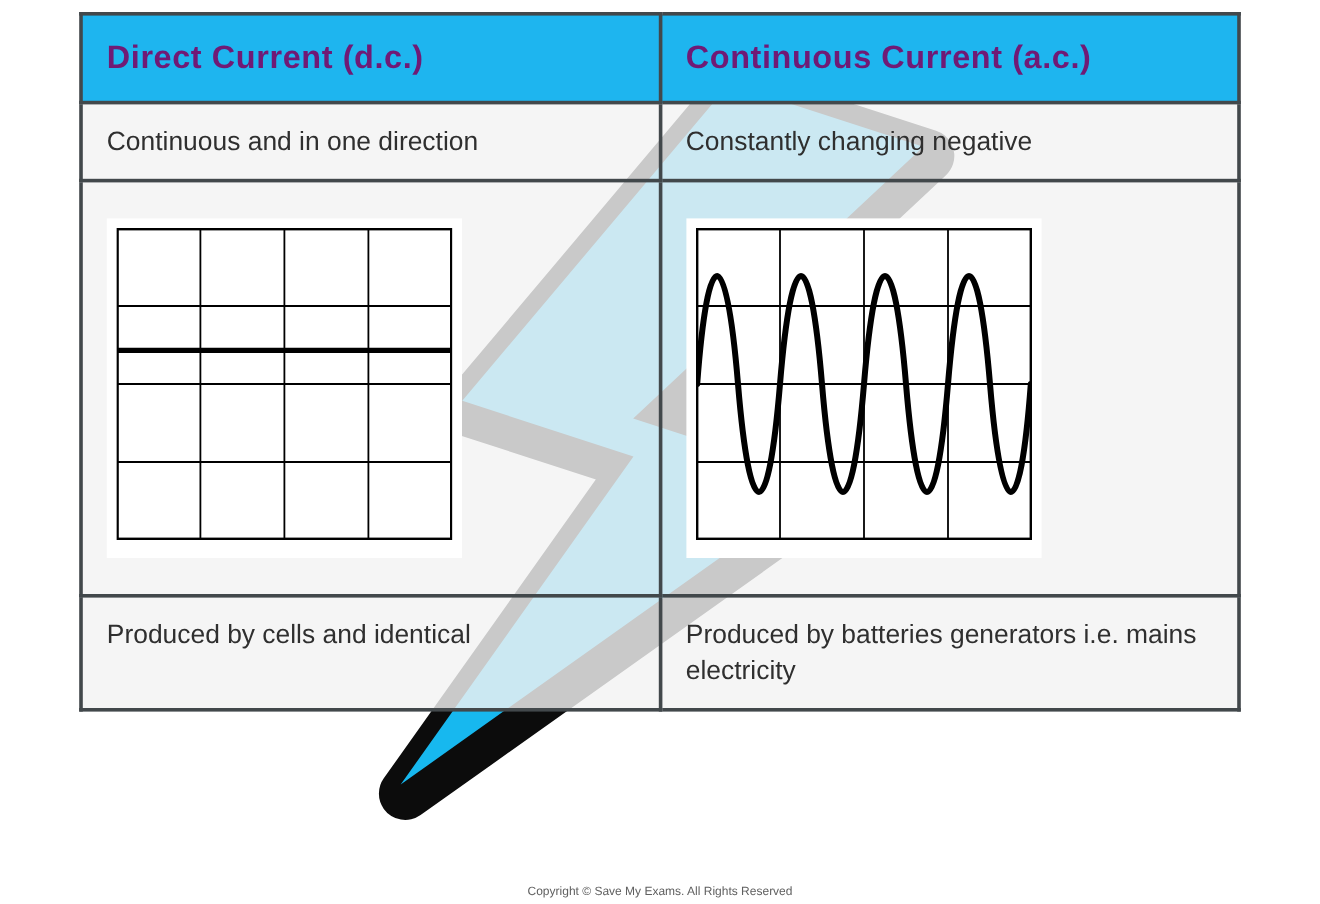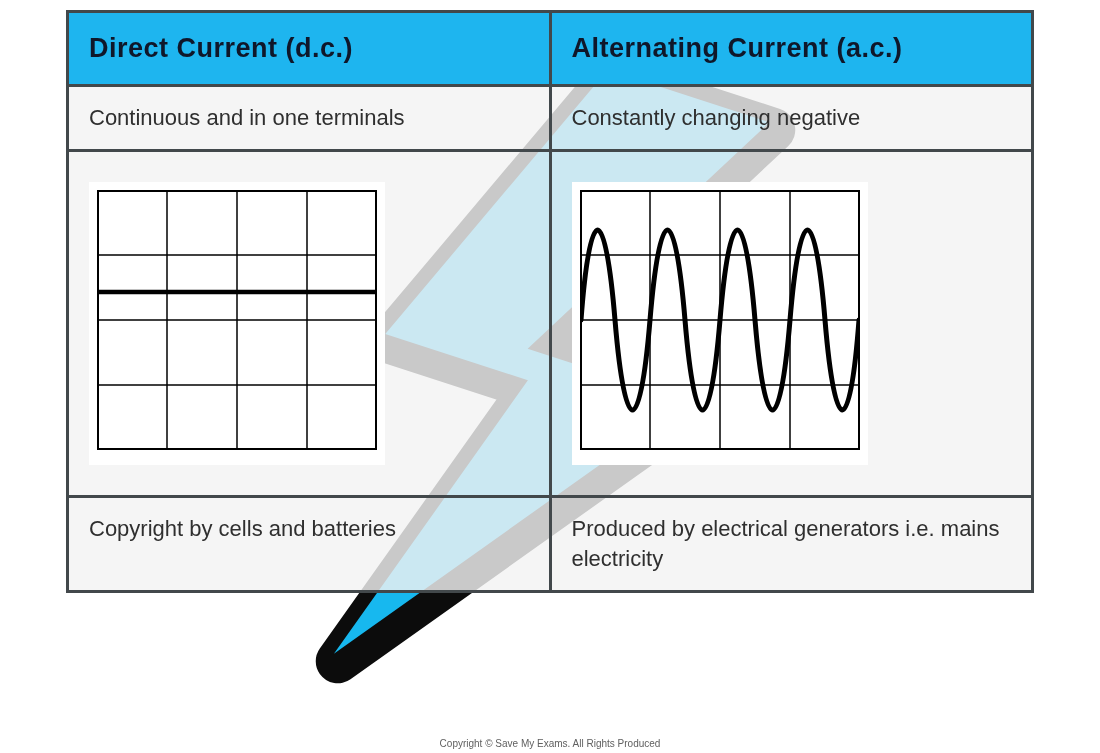--- a/index.html
+++ b/index.html
@@ -39,21 +39,21 @@
     border: 3px solid #42484b;
     padding: 16px 20px;
     text-align: left;
     vertical-align: top;
     width: 50%;
     background: rgba(243,243,243,0.82);
   }
 
   .comparison-table th {
     background: #1eb5ef;
-    color: #0f172a;
+    color: #701a75;
     font-weight: 700;
     font-size: 27px;
     padding: 20px 20px;
     letter-spacing: 0.5px;
   }
 
   .comparison-table td {
     color: #2f2f2f;
     font-size: 22px;
     line-height: 1.35;
@@ -90,26 +90,26 @@
     <polygon points="-40,-310 130,-310 -30,-20 140,-20 -120,330 -20,10 -170,10" fill="#17b8ef" opacity="0.98"></polygon>
     <polygon points="-40,-310 130,-310 -30,-20 140,-20 -120,330 -20,10 -170,10" fill="none" stroke="#0c0c0c" stroke-width="44" stroke-linejoin="round" transform="translate(6 6)"></polygon>
     <polygon points="-40,-310 130,-310 -30,-20 140,-20 -120,330 -20,10 -170,10" fill="#17b8ef"></polygon>
   </g>
 </svg>
 
 <table class="comparison-table">
   <thead>
     <tr>
       <th>Direct Current (d.c.)</th>
-      <th>Alternating Current (a.c.)</th>
+      <th>Continuous Current (a.c.)</th>
     </tr>
   </thead>
   <tbody>
     <tr>
-      <td>Continuous and in one terminals</td>
+      <td>Continuous and in one direction</td>
       <td>Constantly changing negative</td>
     </tr>
 
     <tr>
       <td class="graph-cell">
         <span class="graph-box">
           <svg width="280" height="260" viewBox="0 0 280 260">
             <rect x="1" y="1" width="278" height="258" fill="#ffffff" stroke="#000" stroke-width="2"></rect>
 
             <line x1="70" y1="1" x2="70" y2="259" stroke="#000" stroke-width="1.5"></line>
@@ -145,20 +145,20 @@
                      C 150 10, 165 10, 175 130
                      C 185 250, 200 250, 210 130
                      C 220 10, 235 10, 245 130
                      C 255 250, 270 250, 279 130" fill="none" stroke="#000" stroke-width="5" stroke-linecap="round"></path>
           </svg>
         </span>
       </td>
     </tr>
 
     <tr>
-      <td>Copyright by cells and batteries</td>
-      <td>Produced by electrical generators i.e. mains electricity</td>
+      <td>Produced by cells and identical</td>
+      <td>Produced by batteries generators i.e. mains electricity</td>
     </tr>
 
   </tbody>
 </table>
 
-<div class="copyright">Copyright © Save My Exams. All Rights Produced</div>
+<div class="copyright">Copyright © Save My Exams. All Rights Reserved</div>
 
 </body></html>

